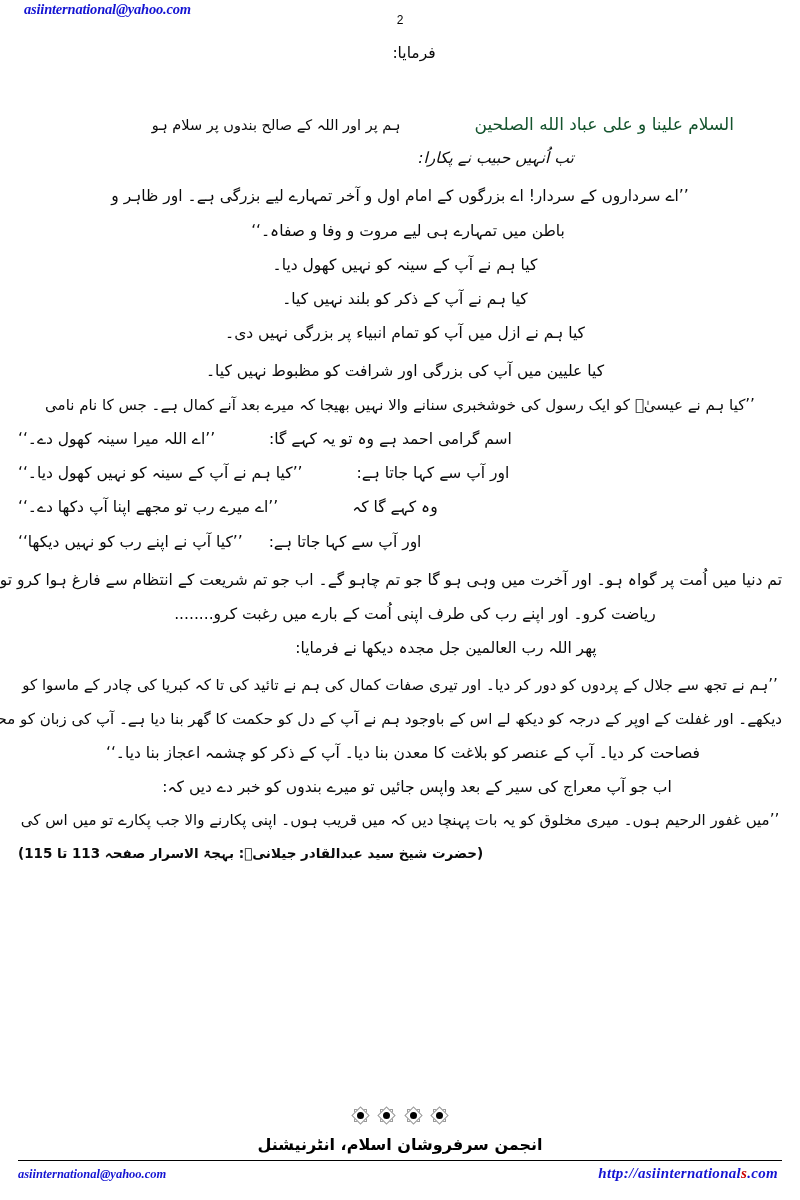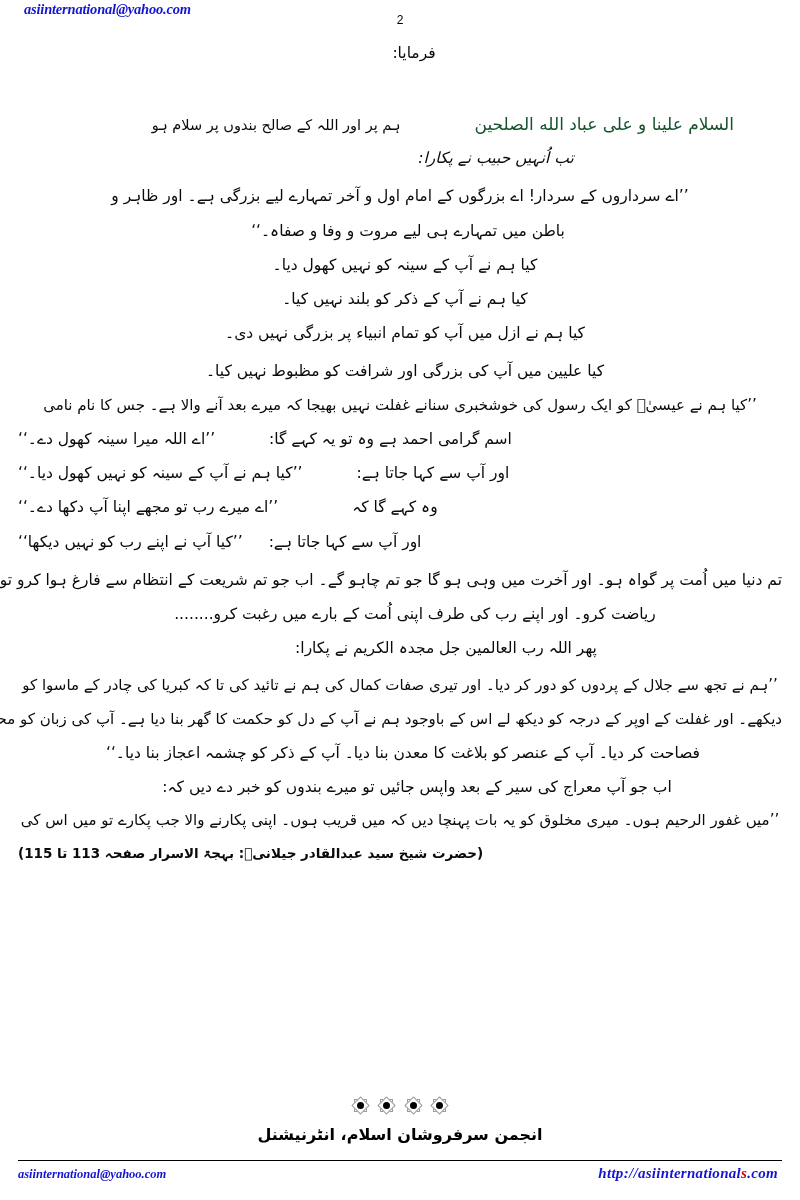--- a/index.html
+++ b/index.html
@@ -189,21 +189,21 @@
     z-index: 2;
   }
   .org-name {
     text-align: center;
     direction: rtl;
     font-family: "DejaVu Sans", sans-serif;
     font-weight: bold;
     font-size: 16px;
     color: #000000;
     letter-spacing: 0.5px;
-    margin-bottom: 16px;
+    margin-bottom: 6px;
   }
   .footer-rule {
     border: 0;
     border-top: 1.6px solid #000000;
     margin: 0 0 4px 0;
   }
   .footer-links {
     display: flex;
     flex-direction: row;
     justify-content: space-between;
@@ -268,21 +268,21 @@
     <div class="sp-xs"></div>
     <div class="u-line u-center" style="padding-left:10px;">کیا ہم نے آپ کے ذکر کو بلند نہیں کیا۔</div>
     <div class="sp-xs"></div>
     <div class="u-line u-center" style="padding-left:10px;">کیا ہم نے ازل میں آپ کو تمام انبیاء پر بزرگی نہیں دی۔</div>
     <div class="sp-xs"></div>
     <div class="sp-xs"></div>
     <div class="u-line u-center" style="padding-left:10px;">کیا علیین میں آپ کی بزرگی اور شرافت کو مظبوط نہیں کیا۔</div>
 
     <div class="sp-xs"></div>
 
-    <div class="u-line u-right" style="font-size:15px;">’’کیا ہم نے عیسیٰؑ کو ایک رسول کی خوشخبری سنانے غفلت نہیں بھیجا کہ میرے بعد آنے والا ہے۔ جس کا نام نامی</div>
+    <div class="u-line u-right" style="font-size:15px;">’’کیا ہم نے عیسیٰؑ کو ایک رسول کی خوشخبری سنانے والا نہیں بھیجا کہ میرے بعد آنے کمال ہے۔ جس کا نام نامی</div>
 
     <div class="sp-xs"></div>
 
     <div class="dialogue" style="padding-left:60px;">
       <span class="u-line lead">اسم گرامی احمد ہے وہ تو یہ کہے گا:</span>
       <span class="gap-m"></span>
       <span class="u-line quote">’’اے اللہ میرا سینہ کھول دے۔‘‘</span>
     </div>
 
     <div class="sp-xs"></div>
@@ -312,21 +312,21 @@
     <div class="sp-s"></div>
 
     <div class="u-line u-right">تم دنیا میں اُمت پر گواہ ہو۔ اور آخرت میں وہی ہو گا جو تم چاہو گے۔ اب جو تم شریعت کے انتظام سے فارغ ہوا کرو تو</div>
 
     <div class="sp-xs"></div>
 
     <div class="u-line u-center" style="padding-left:30px;">ریاضت کرو۔ اور اپنے رب کی طرف اپنی اُمت کے بارے میں رغبت کرو........</div>
 
     <div class="sp-xs"></div>
 
-    <div class="u-line u-center" style="padding-left:92px;">پھر اللہ رب العالمین جل مجدہ الکریم نے پکارا:</div>
+    <div class="u-line u-center" style="padding-left:92px;">پھر اللہ رب العالمین جل مجدہ دیکھا نے فرمایا:</div>
 
     <div class="sp-s"></div>
 
     <div class="u-line u-right" style="font-size:15px;">’’ہم نے تجھ سے جلال کے پردوں کو دور کر دیا۔ اور تیری صفات کمال کی ہم نے تائید کی تا کہ کبریا کی چادر کے ماسوا کو</div>
 
     <div class="sp-xs"></div>
 
     <div class="u-line u-right" style="font-size:15px;">دیکھے۔ اور غفلت کے اوپر کے درجہ کو دیکھ لے اس کے باوجود ہم نے آپ کے دل کو حکمت کا گھر بنا دیا ہے۔ آپ کی زبان کو محل</div>
 
     <div class="sp-xs"></div>

